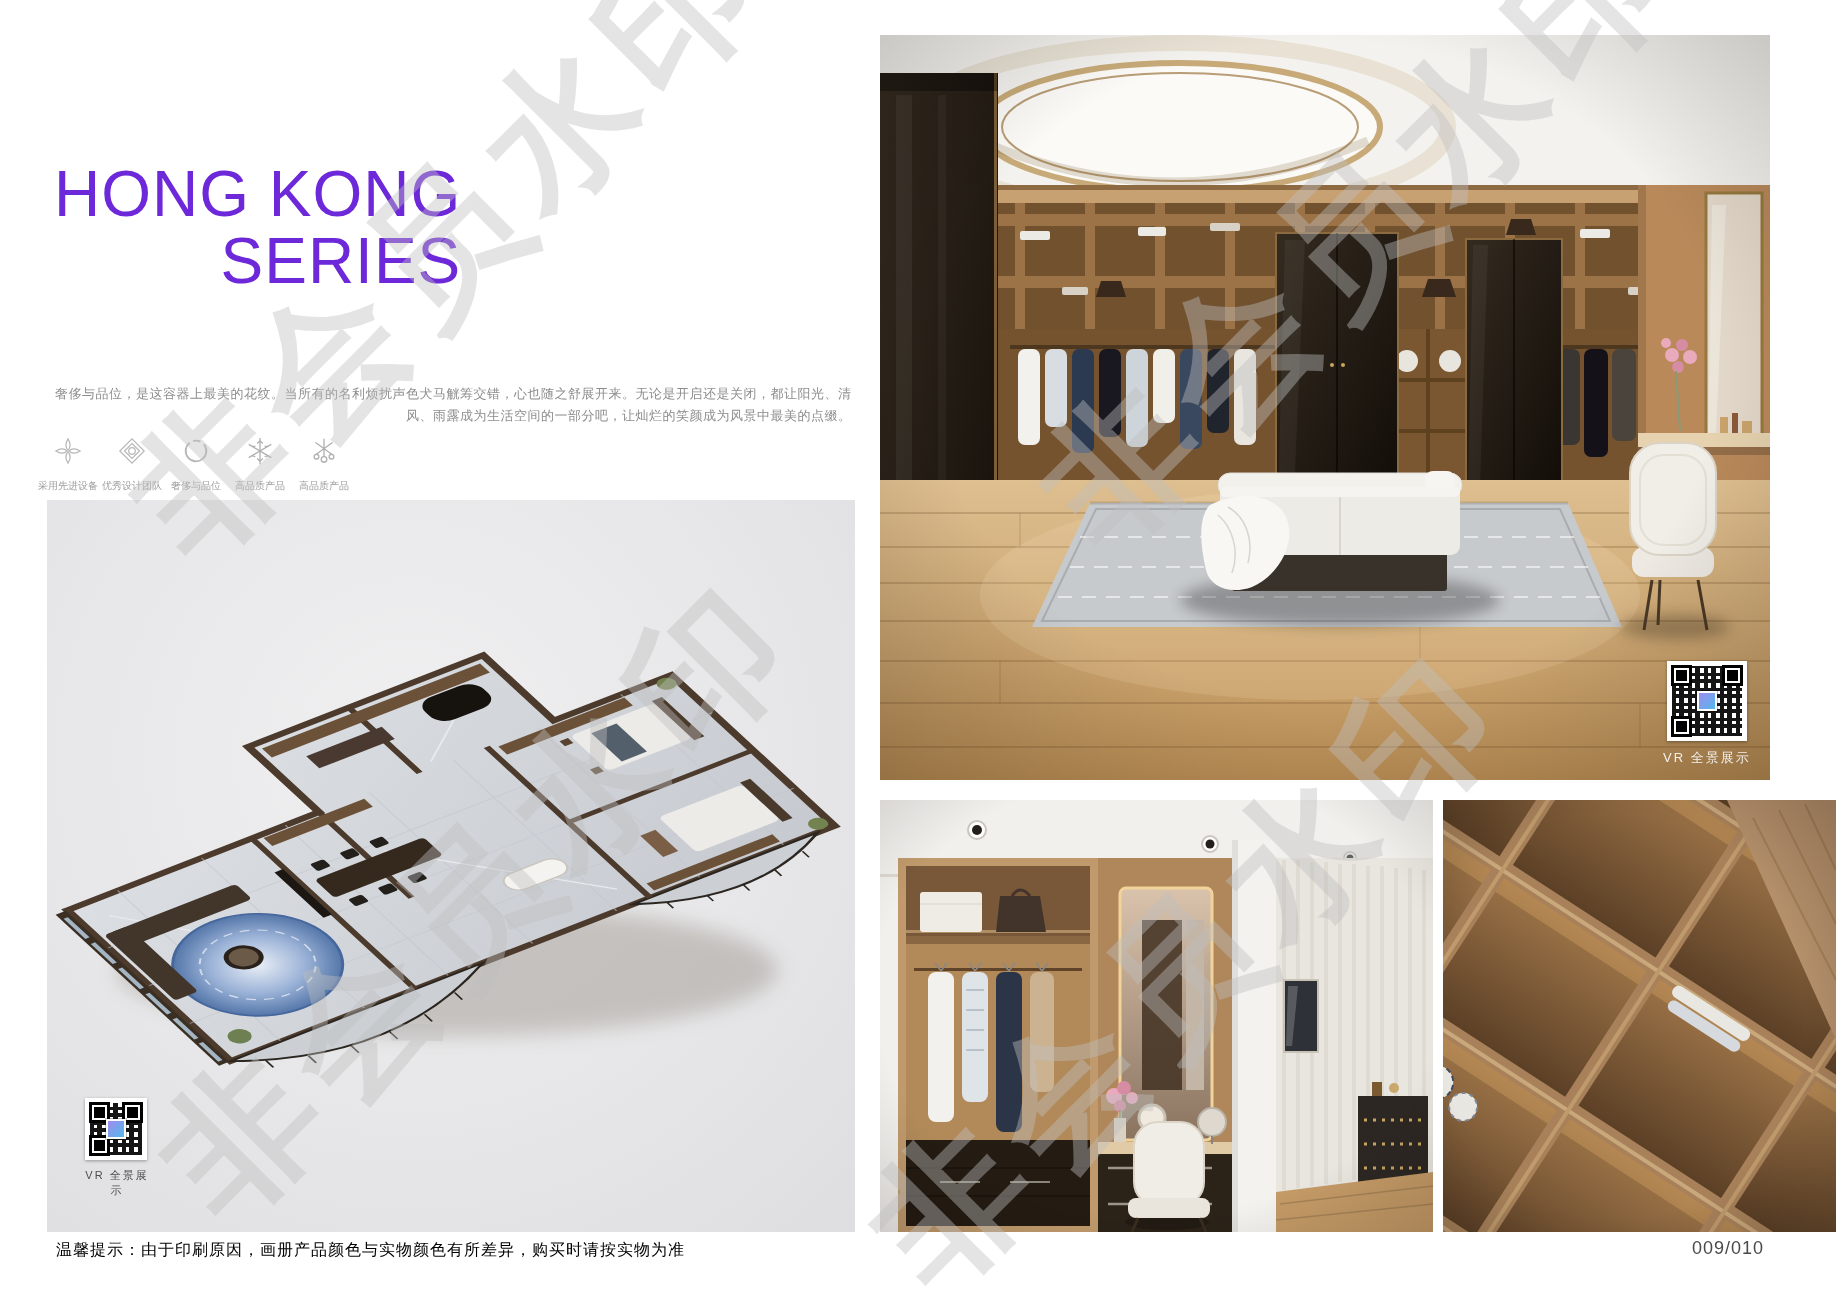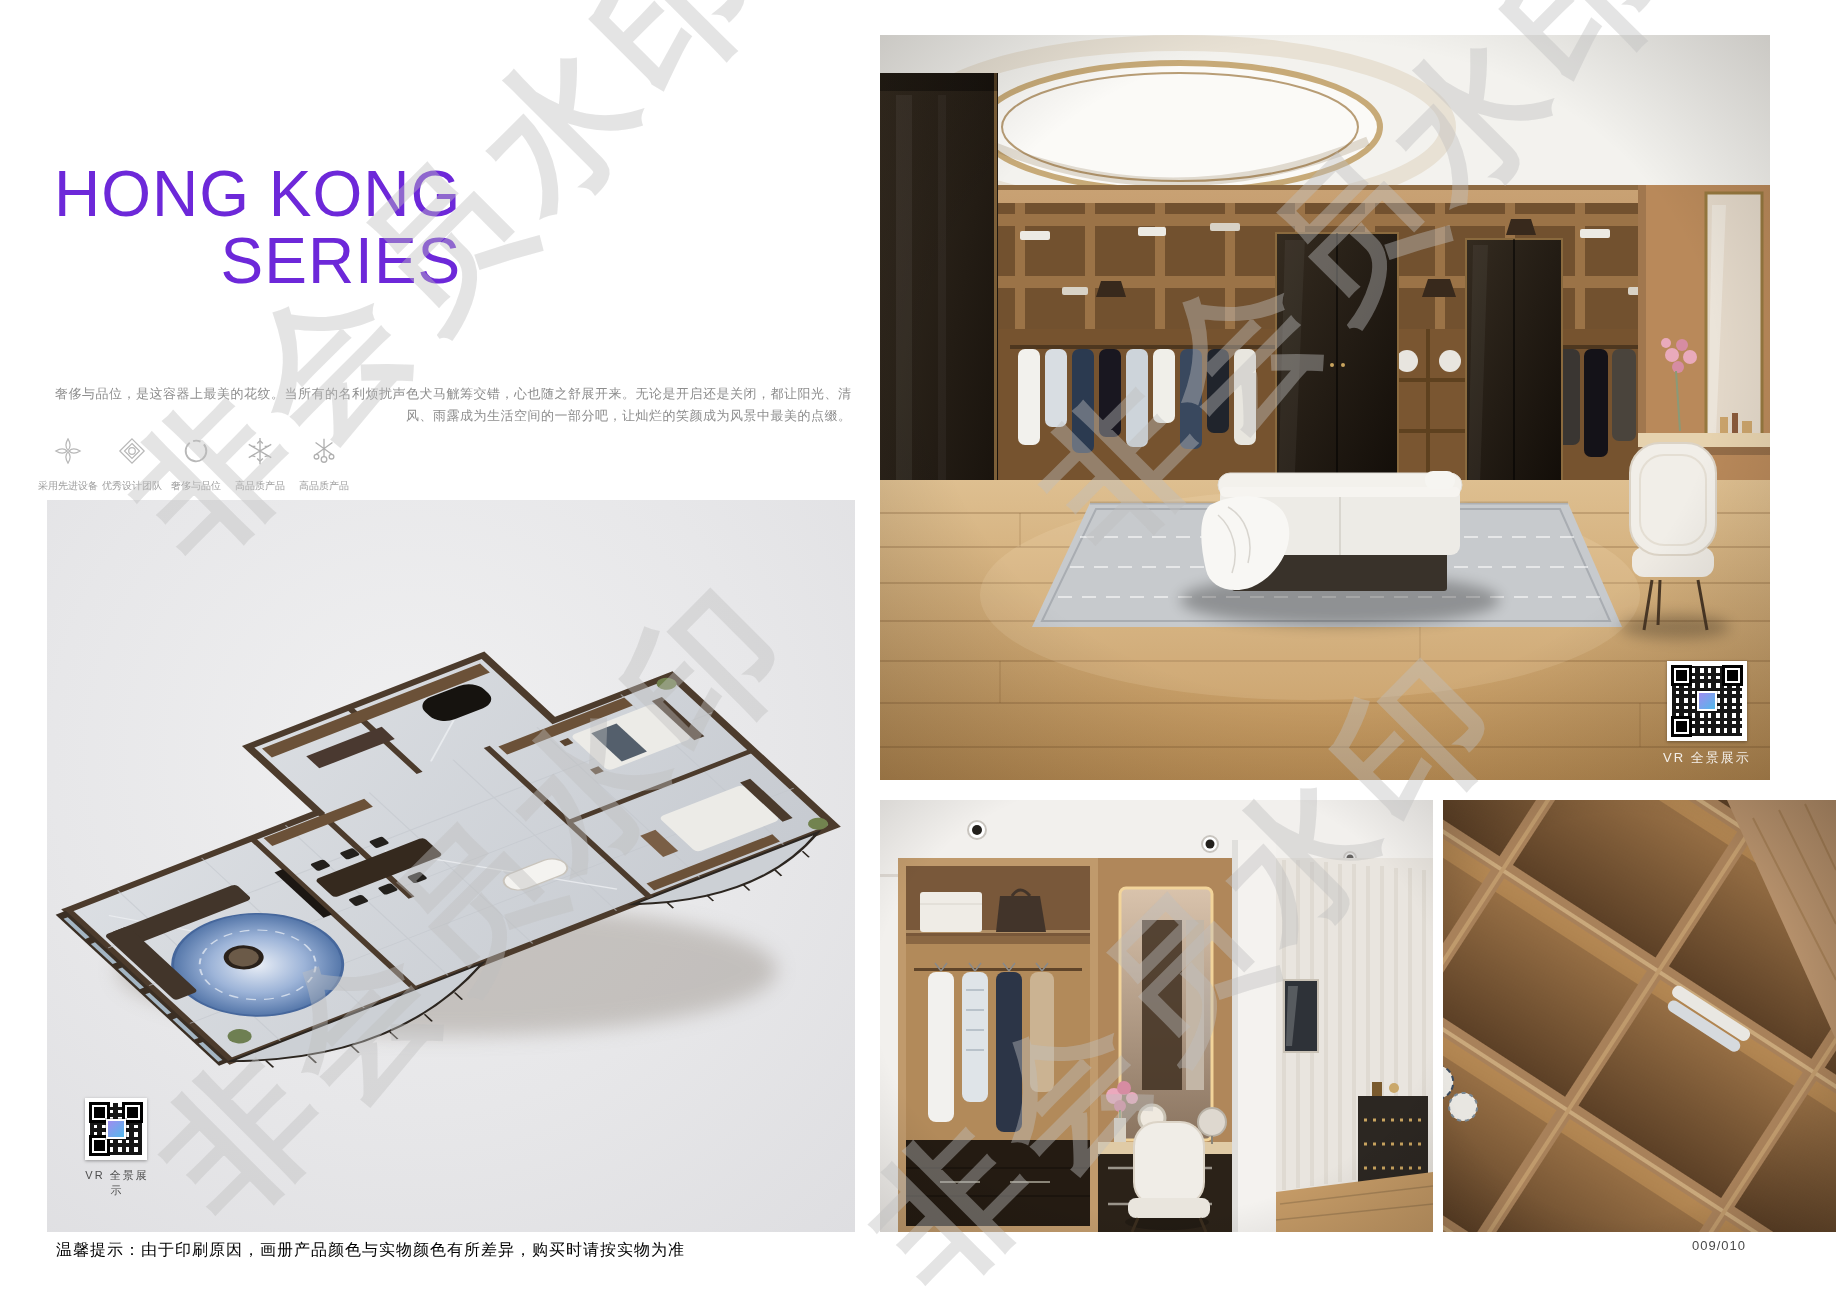--- a/index.html
+++ b/index.html
@@ -43,21 +43,21 @@
   .qr .f::after{content:"";position:absolute;inset:2px;background:#000;}
   .qr .f.tl{left:4px;top:4px}.qr .f.tr{right:4px;top:4px}.qr .f.bl{left:4px;bottom:4px}
   .qr .logo{position:absolute;left:50%;top:50%;width:16px;height:16px;margin:-10px 0 0 -10px;
     background:linear-gradient(135deg,#9f8cf0,#52b9ea);border:2px solid #fff;
     box-shadow:0 0 0 1px rgba(0,0,0,.25);}
   .qr-label-light{position:absolute;color:rgba(255,255,255,.88);font-size:13px;letter-spacing:2px;}
   .qr-label-dark{position:absolute;color:#4d4d4d;font-size:11px;letter-spacing:2px;}
 
   
   .note{position:absolute;left:56px;top:1240px;font-size:16px;color:#000000;letter-spacing:1px;}
-  .pagenum{position:absolute;left:1692px;top:1238px;font-size:13px;color:#4a4a4a;letter-spacing:1px;}
+  .pagenum{position:absolute;left:1692px;top:1238px;font-size:18px;color:#4a4a4a;letter-spacing:1px;}
 </style>
 </head>
 <body>
 
 <div class="page">
 
   <div class="title">
     <div>HONG KONG</div>
     <div>SERIES</div>
   </div>

